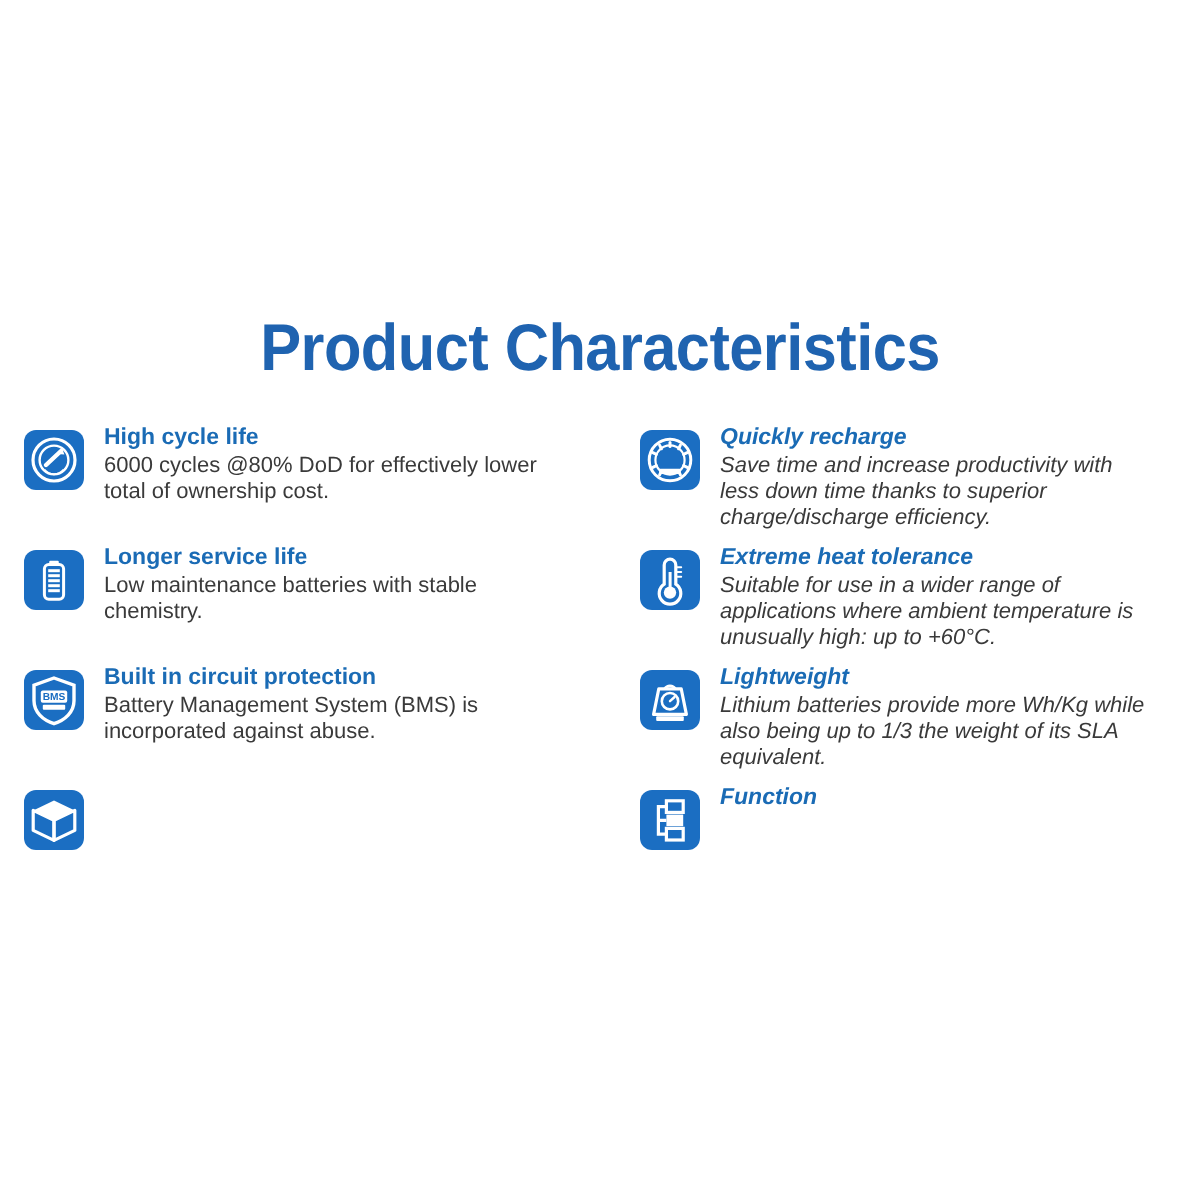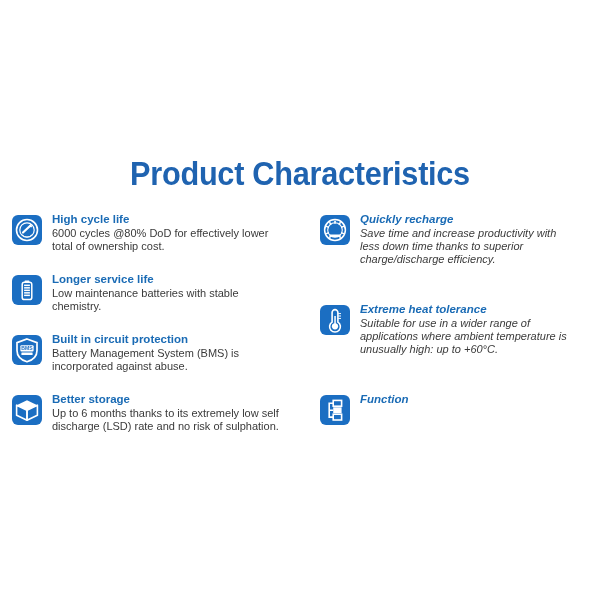--- a/index.html
+++ b/index.html
@@ -39,21 +39,20 @@
     position: absolute;
     top: 212px;
     left: 0;
     width: 600px;
     display: flex;
     flex-direction: row;
   }
   .col {
     display: flex;
     flex-direction: column;
-    justify-content: space-between;
   }
   .col-left {
     width: 320px;
     padding-left: 12px;
     box-sizing: border-box;
   }
   .col-right {
     width: 280px;
     padding-left: 0px;
     box-sizing: border-box;
@@ -163,24 +162,20 @@
         </div>
       </div>
 
       <div class="feature">
         <div class="icon-box">
           <svg viewBox="0 0 30 30">
             <path d="M15 5.2 L25.4 10.2 L15 15.2 L4.6 10.2 Z" fill="#ffffff"></path>
             <path d="M4.6 10.2 L4.6 20.2 L15 25.2 L15 15.2 Z" fill="none" stroke="#ffffff" stroke-width="1.6" stroke-linejoin="round"></path>
             <path d="M25.4 10.2 L25.4 20.2 L15 25.2 L15 15.2 Z" fill="none" stroke="#ffffff" stroke-width="1.6" stroke-linejoin="round"></path>
           </svg>
-        </div>
-        <div class="feat-text">
-          <div class="feat-title">Better storage</div>
-          <div class="feat-desc">Up to 6 months thanks to its extremely low self discharge (LSD) rate and no risk of sulphation.</div>
         </div>
       </div>
 
     </div>
 
     <div class="col col-right">
 
       <div class="feature">
         <div class="icon-box">
           <svg viewBox="0 0 30 30">
@@ -218,20 +213,35 @@
               <line x1="18.6" y1="13.4" x2="20.6" y2="13.4"></line>
             </g>
           </svg>
         </div>
         <div class="feat-text">
           <div class="feat-title">Extreme heat tolerance</div>
           <div class="feat-desc">Suitable for use in a wider range of applications where ambient temperature is unusually high: up to +60°C.</div>
         </div>
       </div>
 
+      <div class="feature">
+        <div class="icon-box">
+          <svg viewBox="0 0 30 30">
+            <path d="M9.4 9.4 h11.2 l2.6 12.8 h-16.4 Z" fill="none" stroke="#ffffff" stroke-width="1.6" stroke-linejoin="round"></path>
+            <path d="M12.4 9.4 a3 3 0 0 1 5.2 0" fill="none" stroke="#ffffff" stroke-width="1.4"></path>
+            <circle cx="15" cy="15.6" r="4.1" fill="none" stroke="#ffffff" stroke-width="1.3"></circle>
+            <line x1="15" y1="15.6" x2="17.3" y2="13.5" stroke="#ffffff" stroke-width="1.2" stroke-linecap="round"></line>
+            <rect x="8.1" y="23.1" width="13.8" height="2.4" rx="0.5" fill="#ffffff"></rect>
+          </svg>
+        </div>
+        <div class="feat-text">
+          <div class="feat-title">Lightweight</div>
+          <div class="feat-desc">Lithium batteries provide more Wh/Kg while also being up to 1/3 the weight of its SLA equivalent.</div>
+        </div>
+      </div>
 
       <div class="feature">
         <div class="icon-box">
           <svg viewBox="0 0 30 30">
             <rect x="13.2" y="5.4" width="8.4" height="5.8" fill="none" stroke="#ffffff" stroke-width="1.6"></rect>
             <rect x="13.2" y="12.3" width="8.4" height="5.8" fill="#ffffff"></rect>
             <rect x="13.2" y="19.2" width="8.4" height="5.8" fill="none" stroke="#ffffff" stroke-width="1.6"></rect>
             <path d="M13.2 8.3 H9.2 V22.1 H13.2" fill="none" stroke="#ffffff" stroke-width="1.6"></path>
             <line x1="9.2" y1="15.2" x2="13.2" y2="15.2" stroke="#ffffff" stroke-width="1.6"></line>
           </svg>

